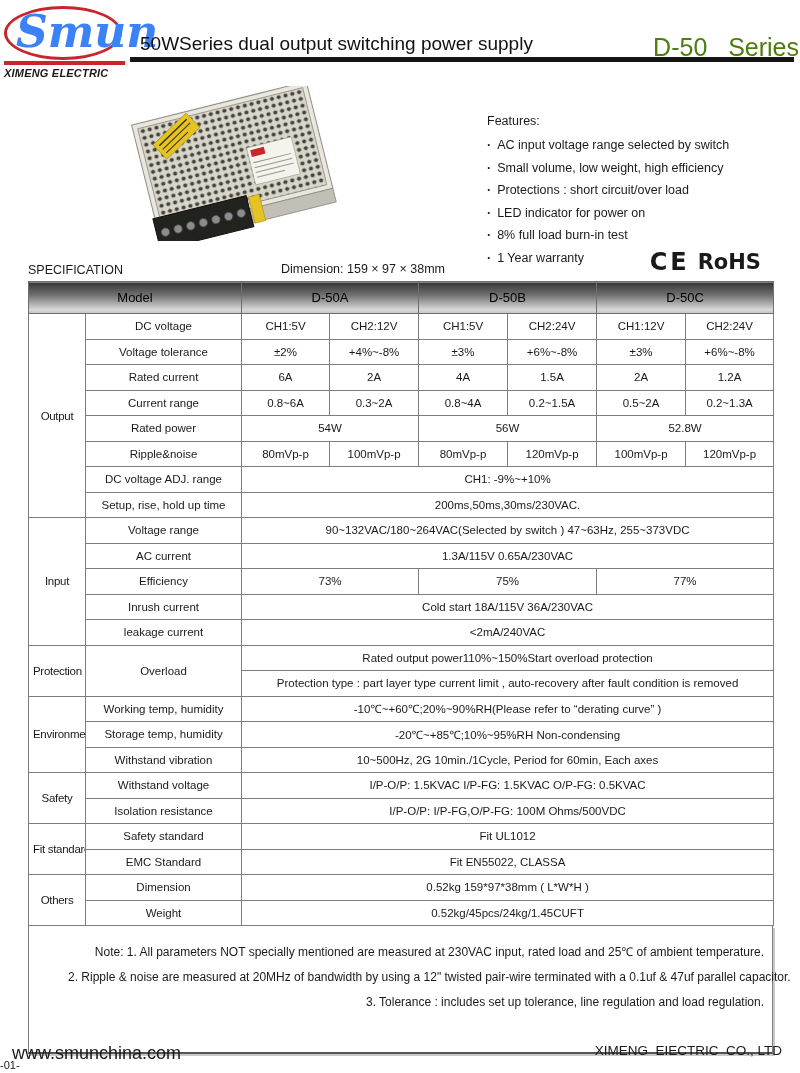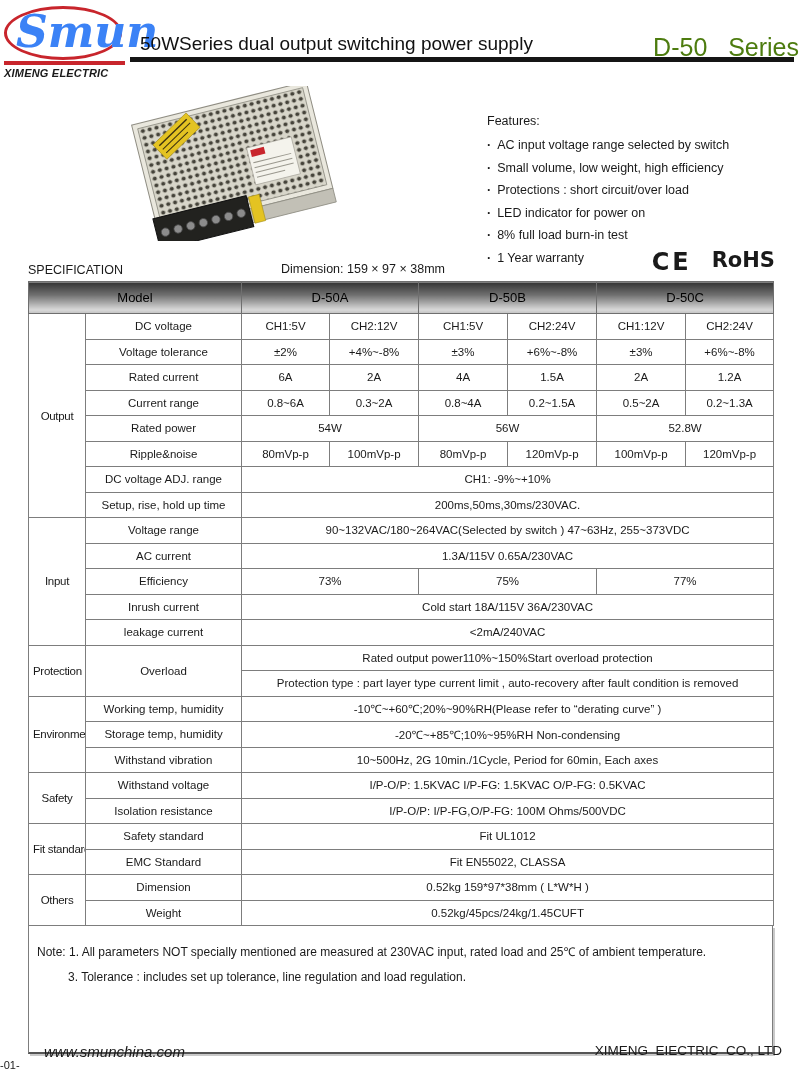--- a/index.html
+++ b/index.html
@@ -23,46 +23,46 @@
   .photo{position:absolute;left:122px;top:86px;width:220px;height:155px;}
 
   
   .features{position:absolute;left:487px;top:114px;width:300px;font-size:12.5px;}
   .features-label{margin-bottom:6px;}
   .feature-item{display:flex;gap:6px;line-height:22.5px;white-space:nowrap;}
   .bullet{font-weight:bold;}
 
   
   .dim-note{position:absolute;left:281px;top:247px;font-size:12.5px;margin-top:15px;}
-  .marks{position:absolute;right:25px;top:248px;display:flex;gap:20px;align-items:flex-start;}
+  .marks{position:absolute;right:39px;top:248px;display:flex;gap:8px;align-items:center;}
   .ce{font-family:"DejaVu Sans",sans-serif;font-weight:bold;font-size:24px;letter-spacing:3px;}
   .rohs{font-family:"DejaVu Sans",sans-serif;font-weight:bold;font-size:21px;}
   .spec-label{position:absolute;left:28px;top:263px;font-size:12.5px;}
 
   
   .table-wrap{position:absolute;left:28px;top:281px;width:745px;}
   table.spec{border-collapse:collapse;width:745px;table-layout:fixed;}
   table.spec th{height:29px;font-size:13px;font-weight:normal;color:#000;
       border:1px solid #6f6f6f;
       background:linear-gradient(180deg,#353535 0%,#6f6f6f 40%,#d9d9d9 88%,#c2c2c2 100%);}
   table.spec td{height:22.5px;font-size:11.5px;border:1px solid #7d7d7d;
       padding:1px 4px;text-align:center;overflow:hidden;white-space:nowrap;}
   td.sec{font-size:10.5px;letter-spacing:-0.3px;padding:1px 0;}
   td.param{text-align:left;padding-left:9px;}
   td.left{text-align:left;padding-left:10px;}
 
   
   .notes{border:1px solid #7d7d7d;border-top:none;border-bottom:2px solid #555;
          box-shadow:2px 2px 0 #c9c9c9;padding:14px 8px 0 8px;height:128px;box-sizing:border-box;
          font-size:12px;}
-  .note-line{line-height:25px;white-space:nowrap;}
+  .note-line{line-height:25px;white-space:nowrap;text-align:right;}
   .note-line:not(:first-child){padding-left:31px;}
 
   
-  .footer-site{position:absolute;left:44px;top:1043px;font-size:15px;font-style:italic;}
+  .footer-site{position:absolute;left:12px;top:1043px;font-size:18px;}
   .footer-company{position:absolute;right:18px;top:1043px;font-size:13.5px;white-space:pre;margin-left:20px;}
   .footer-page{position:absolute;left:0;width:800px;top:1059px;text-align:left;font-size:11px;}
 </style>
 </head>
 <body>
 
 <div class="page">
 
   <div class="logo">
     <div class="logo-ellipse"></div>
@@ -300,20 +300,21 @@
             <td colspan="6" class="left">0.52kg  159*97*38mm ( L*W*H )</td>
           </tr>
           <tr>
             <td class="param">Weight</td>
             <td colspan="6" class="left">0.52kg/45pcs/24kg/1.45CUFT</td>
           </tr>
         </tbody>
     </table>
     <div class="notes" id="notes-box">
         <div class="note-line">Note: 1. All parameters NOT specially mentioned are measured at 230VAC input, rated load and 25℃ of ambient temperature.</div>
+        <div class="note-line">2.  Ripple &amp; noise are measured at 20MHz of bandwidth by using a 12" twisted pair-wire terminated with a 0.1uf &amp; 47uf parallel capacitor.</div>
         <div class="note-line">3. Tolerance : includes set up tolerance, line regulation and load regulation.</div>
       </div>
   </div>
 
   <div class="footer-site">www.smunchina.com</div>
   <div class="footer-company">XIMENG  EIECTRIC  CO., LTD</div>
   <div class="footer-page">-01-</div>
 
 </div>
 

